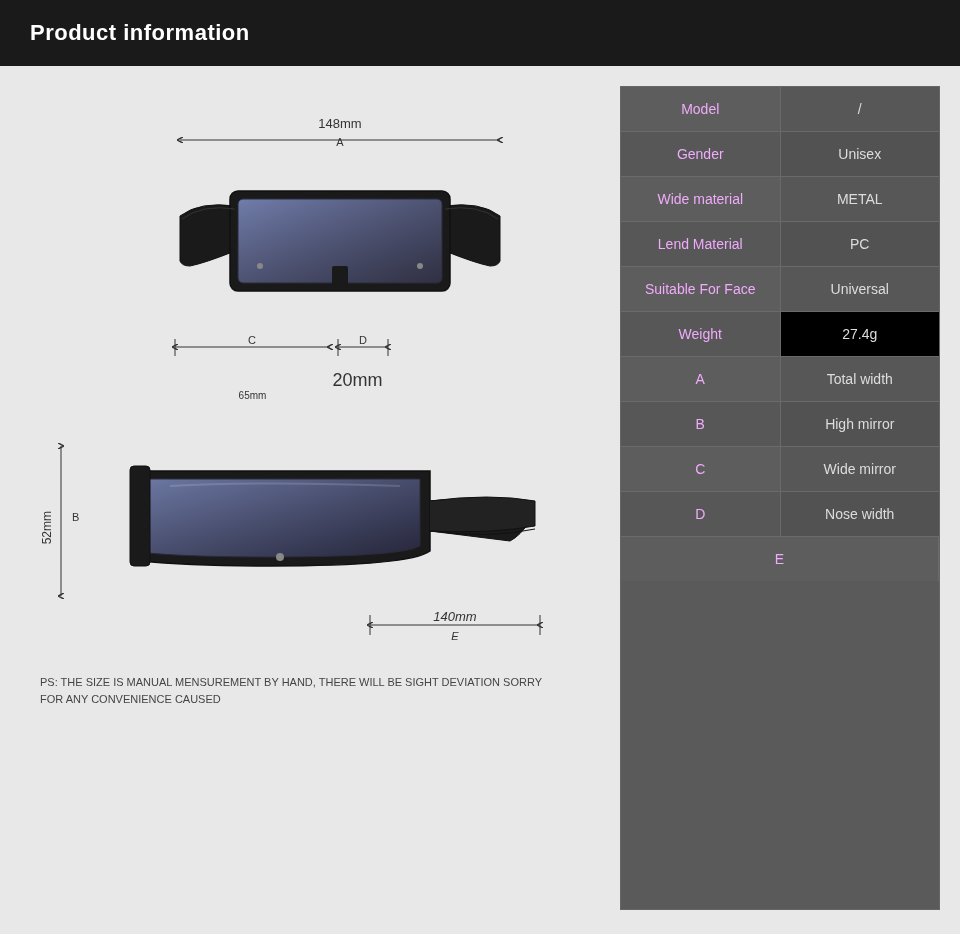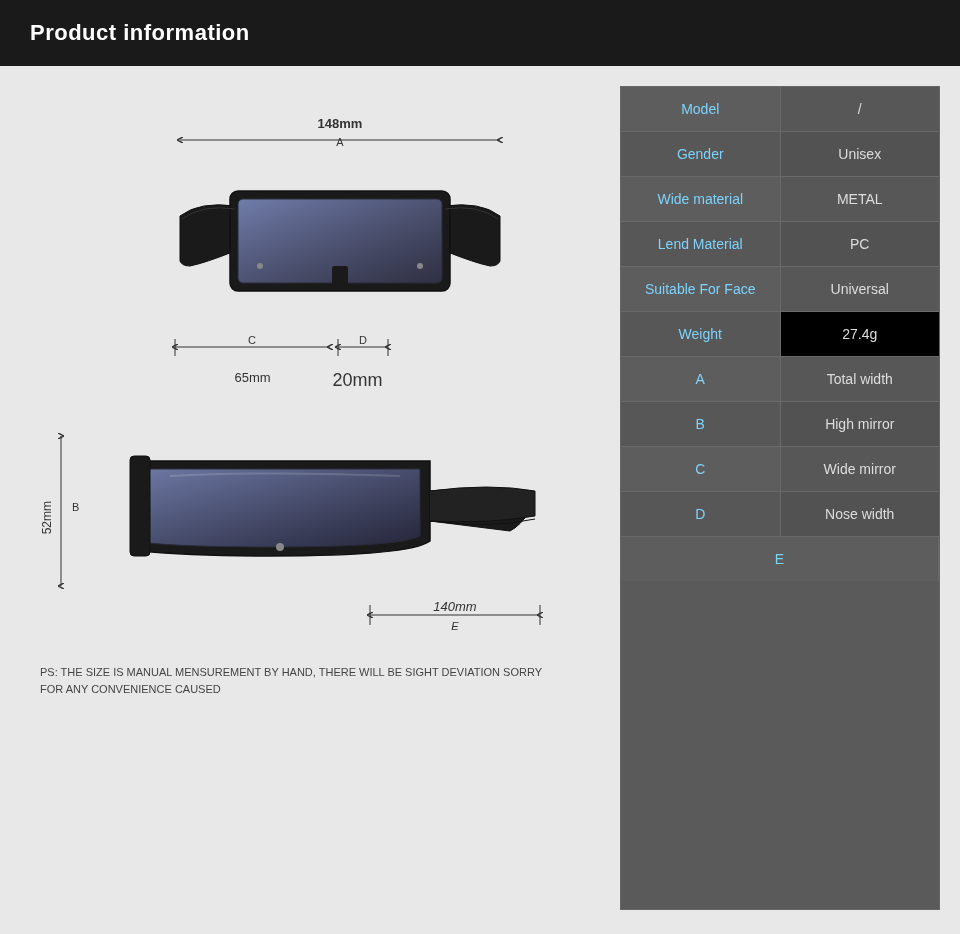--- a/index.html
+++ b/index.html
@@ -68,21 +68,21 @@
       border-bottom: 1px solid #6a6a6a;
     }
 
     .specs-row:last-child {
       border-bottom: none;
     }
 
     .spec-label {
       flex: 1;
       padding: 14px 12px;
-      color: #7dd3fc;
+      color: #f0abfc;
       font-size: 14px;
       text-align: center;
       background: #5d5d5d;
       border-right: 1px solid #6a6a6a;
     }
 
     .spec-value {
       flex: 1;
       padding: 14px 12px;
       color: #ddd;
@@ -117,21 +117,21 @@
   <span>Product information</span>
 </div>
 
 <div class="main-content">
 
   <div class="diagram-section">
 
     <div class="top-diagram">
 
       <div style="position:relative; width:340px; margin:0 auto 2px;">
-        <div style="text-align:center; font-size:13px; color:#333; margin-bottom:1px;font-weight:bold;">148mm</div>
+        <div style="text-align:center; font-size:13px; color:#333; margin-bottom:1px;">148mm</div>
 
         <div style="display:flex; align-items:center; justify-content:center; margin-bottom:3px;">
           <svg width="340" height="16">
             <defs>
               <marker id="arrowL" markerWidth="6" markerHeight="6" refX="3" refY="3" orient="auto">
                 <path d="M6,0 L0,3 L6,6" fill="none" stroke="#333" stroke-width="1.5"></path>
               </marker>
               <marker id="arrowR" markerWidth="6" markerHeight="6" refX="3" refY="3" orient="auto-start-reverse">
                 <path d="M6,0 L0,3 L6,6" fill="none" stroke="#333" stroke-width="1.5"></path>
               </marker>
@@ -193,21 +193,21 @@
           <line x1="5" y1="16" x2="160" y2="16" stroke="#333" stroke-width="1" marker-start="url(#arrowL2)" marker-end="url(#arrowR2)"></line>
           <text x="82" y="13" text-anchor="middle" font-size="11" fill="#333">C</text>
 
           <line x1="168" y1="8" x2="168" y2="25" stroke="#333" stroke-width="1"></line>
           <line x1="168" y1="16" x2="218" y2="16" stroke="#333" stroke-width="1" marker-start="url(#arrowL3)" marker-end="url(#arrowR3)"></line>
           <line x1="218" y1="8" x2="218" y2="25" stroke="#333" stroke-width="1"></line>
           <text x="193" y="13" text-anchor="middle" font-size="11" fill="#333">D</text>
         </svg>
         
         <div style="display:flex; gap:0; padding-left:5px; margin-top:-5px;">
-          <div style="width:155px; text-align:center; font-size:13px; color:#333;">65mm</div>
+          <div style="width:155px; text-align:center; font-size:10px; color:#333;margin-top:20px;">65mm</div>
           <div style="width:55px; text-align:center; font-size:18px; color:#333;">20mm</div>
         </div>
       </div>
     </div>
 
     <div class="bottom-diagram" style="position:relative; margin-top:20px; margin-left:10px;">
 
       <div style="display:flex; align-items:flex-start; position:relative;">
 
         <div style="position:absolute; left:2px; top:20px; display:flex; flex-direction:column; align-items:center; height:160px;">

